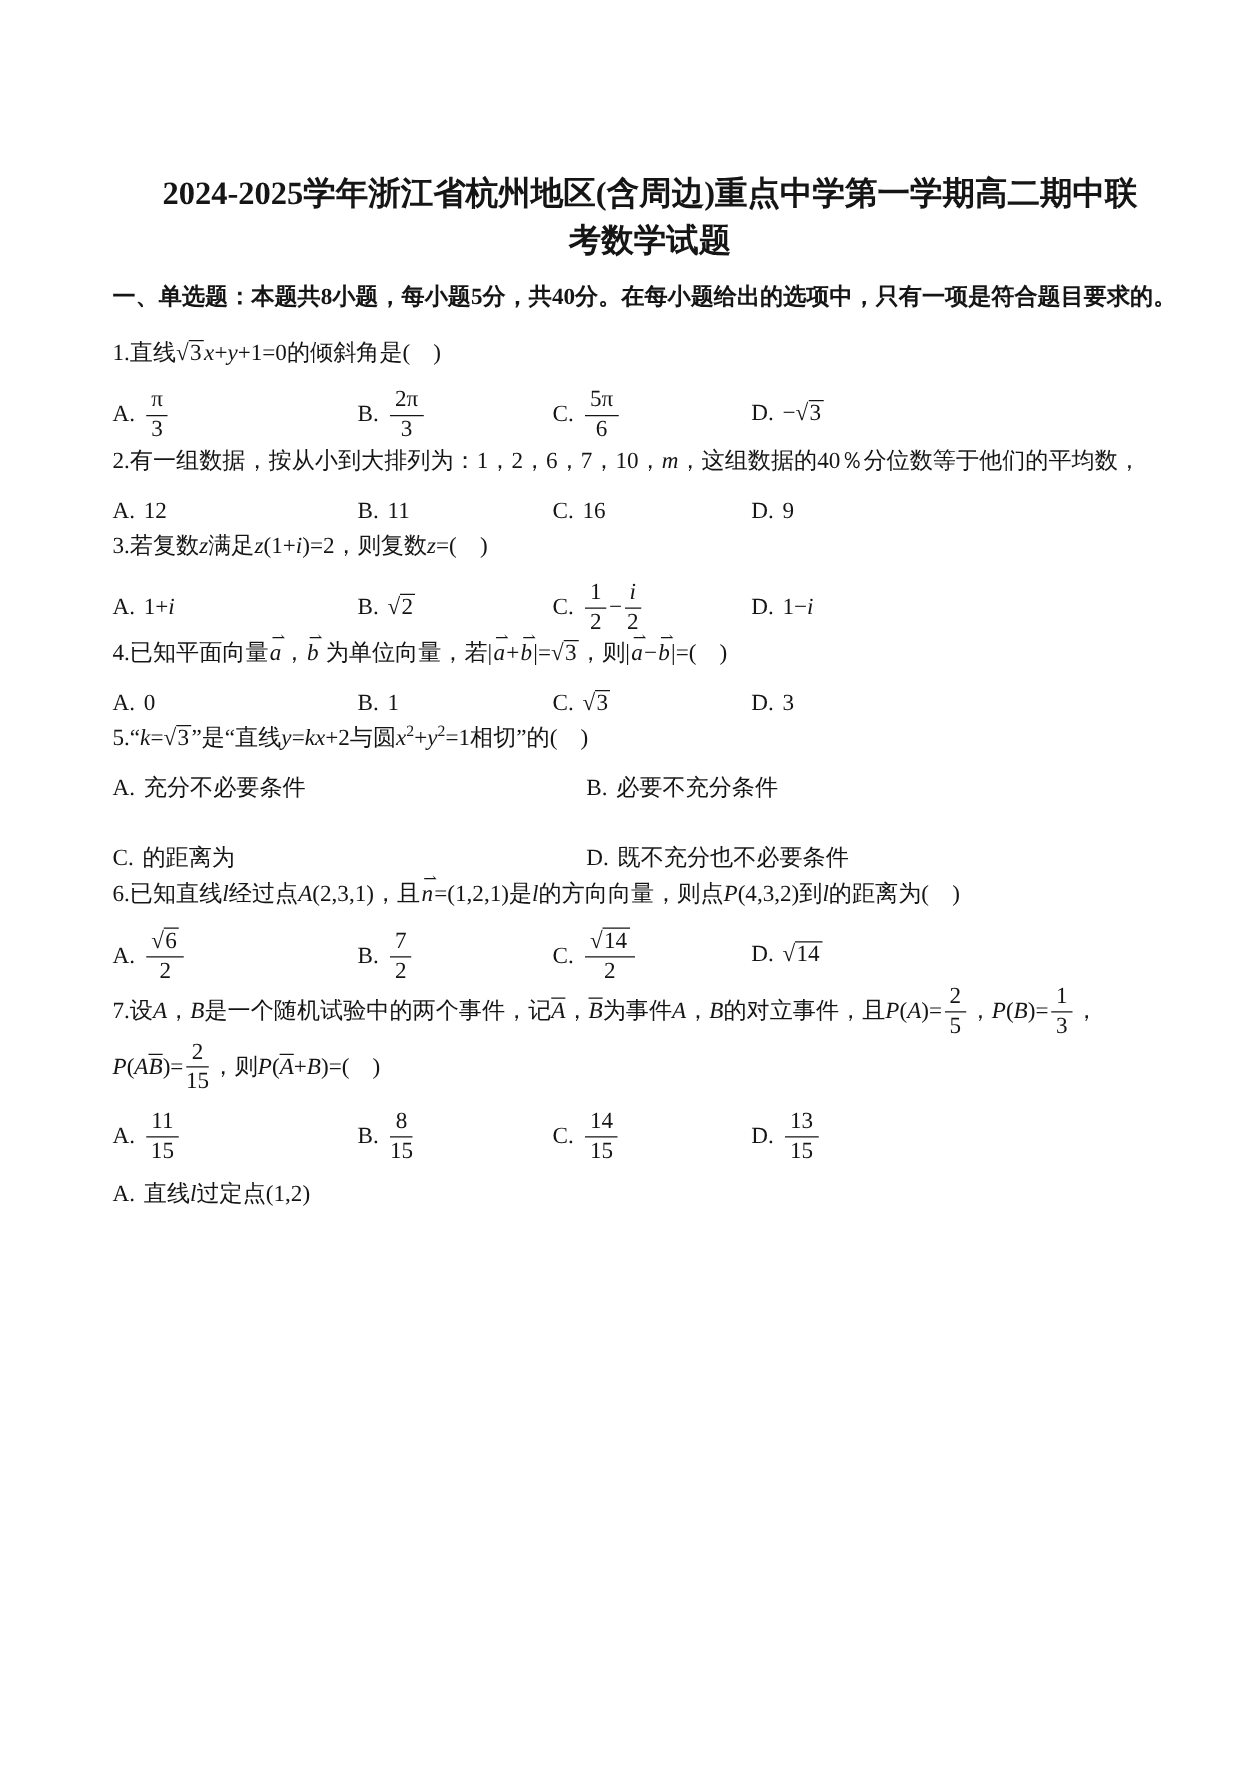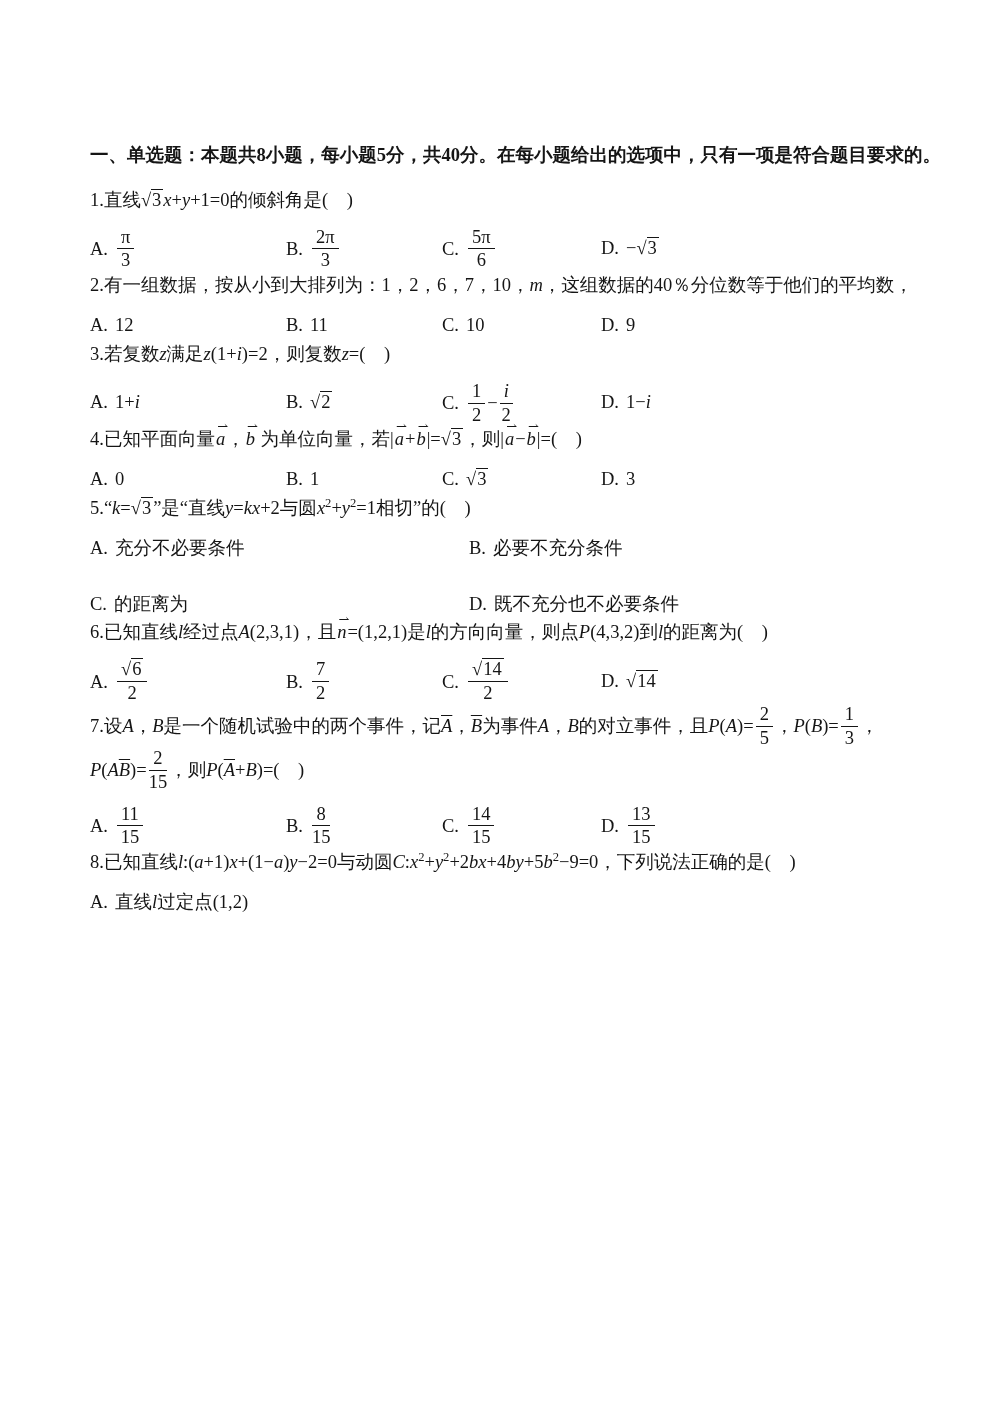--- a/index.html
+++ b/index.html
@@ -40,39 +40,43 @@
   .vec .varrow { position: absolute; top: -0.72em; left: 15%; font-size: 0.72em; font-style: normal; letter-spacing: 0; }
   .vec .vbody { font-style: italic; }
 
   .ov { text-decoration: overline; }
 </style>
 </head>
 <body>
 
 <div class="page">
 
+  <h1 class="title">
+    <div>2024-2025学年浙江省杭州地区(含周边)重点中学第一学期高二期中联</div>
+    <div>考数学试题</div>
+  </h1>
 
   <p class="section">一、单选题：本题共8小题，每小题5分，共40分。在每小题给出的选项中，只有一项是符合题目要求的。</p>
 
   <section class="question">
     <div class="qline">1.直线<span class="sq">√<span class="rad">3</span></span><em class="mv">x</em>+<em class="mv">y</em>+1=0的倾斜角是(　)</div>
     <div class="opts cols4">
       <div class="opt"><span class="olabel">A.</span><span><span class="frac"><span class="num">π</span><span class="den">3</span></span></span></div>
       <div class="opt"><span class="olabel">B.</span><span><span class="frac"><span class="num">2π</span><span class="den">3</span></span></span></div>
       <div class="opt"><span class="olabel">C.</span><span><span class="frac"><span class="num">5π</span><span class="den">6</span></span></span></div>
       <div class="opt"><span class="olabel">D.</span><span>−<span class="sq">√<span class="rad">3</span></span></span></div>
     </div>
   </section>
 
   <section class="question">
     <div class="qline">2.有一组数据，按从小到大排列为：1，2，6，7，10，<em class="mv">m</em>，这组数据的40％分位数等于他们的平均数，</div>
     <div class="opts cols4">
       <div class="opt"><span class="olabel">A.</span><span>12</span></div>
       <div class="opt"><span class="olabel">B.</span><span>11</span></div>
-      <div class="opt"><span class="olabel">C.</span><span>10</span></div>
+      <div class="opt"><span class="olabel">C.</span><span>16</span></div>
       <div class="opt"><span class="olabel">D.</span><span>9</span></div>
     </div>
   </section>
 
   <section class="question">
     <div class="qline">3.若复数<em class="mv">z</em>满足<em class="mv">z</em>(1+<em class="mv">i</em>)=2，则复数<em class="mv">z</em>=(　)</div>
     <div class="opts cols4">
       <div class="opt"><span class="olabel">A.</span><span>1+<em class="mv">i</em></span></div>
       <div class="opt"><span class="olabel">B.</span><span><span class="sq">√<span class="rad">2</span></span></span></div>
       <div class="opt"><span class="olabel">C.</span><span><span class="frac"><span class="num">1</span><span class="den">2</span></span>−<span class="frac"><span class="num"><em class="mv">i</em></span><span class="den">2</span></span></span></div>
@@ -115,19 +119,18 @@
     <div class="qline"><em class="mv">P</em>(<em class="mv">A</em><span class="ov"><em class="mv">B</em></span>)=<span class="frac"><span class="num">2</span><span class="den">15</span></span>，则<em class="mv">P</em>(<span class="ov"><em class="mv">A</em></span>+<em class="mv">B</em>)=(　)</div>
     <div class="opts cols4">
       <div class="opt"><span class="olabel">A.</span><span><span class="frac"><span class="num">11</span><span class="den">15</span></span></span></div>
       <div class="opt"><span class="olabel">B.</span><span><span class="frac"><span class="num">8</span><span class="den">15</span></span></span></div>
       <div class="opt"><span class="olabel">C.</span><span><span class="frac"><span class="num">14</span><span class="den">15</span></span></span></div>
       <div class="opt"><span class="olabel">D.</span><span><span class="frac"><span class="num">13</span><span class="den">15</span></span></span></div>
     </div>
   </section>
 
   <section class="question">
-    <div class="qline">8.已知直线<em class="mv">l</em>:(<em class="mv">a</em>+1)<em class="mv">x</em>+(1−<em class="mv">a</em>)<em class="mv">y</em>−2=0与动圆<em class="mv">C</em>:<em class="mv">x</em><sup>2</sup>+<em class="mv">y</em><sup>2</sup>+2<em class="mv">b</em><em class="mv">x</em>+4<em class="mv">b</em><em class="mv">y</em>+5<em class="mv">b</em><sup>2</sup>−9=0，下列说法正确的是(　)</div>
     <div class="opts rows">
       <div class="opt"><span class="olabel">A.</span><span>直线<em class="mv">l</em>过定点(1,2)</span></div>
     </div>
   </section>
 
 </div>
 
 </body></html>

